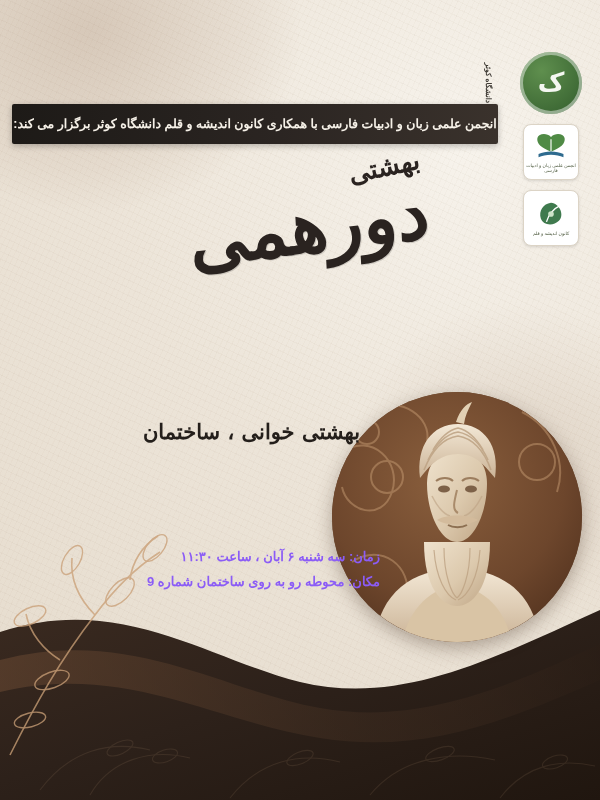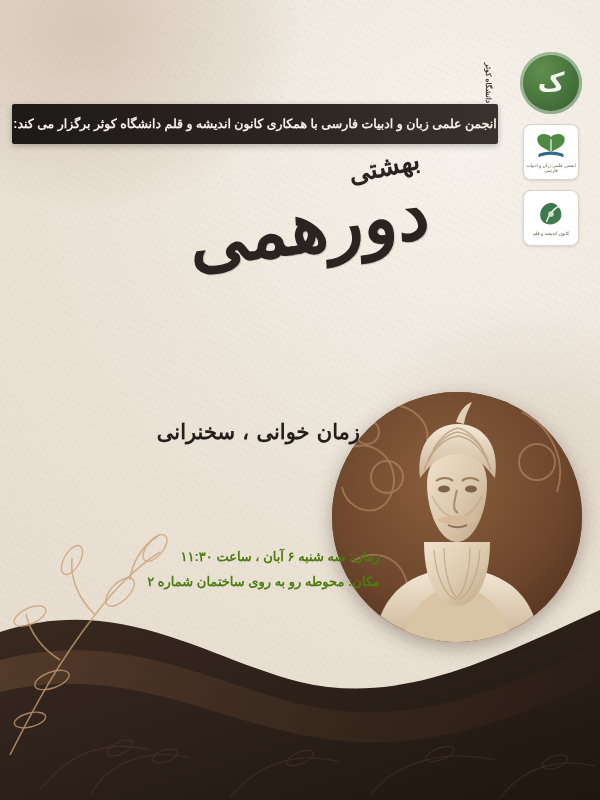--- a/index.html
+++ b/index.html
@@ -244,21 +244,21 @@
     letter-spacing: -.5px;
   }
 
   
   .details {
     position: absolute;
     right: 220px;
     top: 545px;
     width: 260px;
     text-align: right;
-    color: #4d7c0f;
+    color: #8b5cf6;
     font-size: 13px;
     font-weight: bold;
     line-height: 1.9;
   }
 
   
   .bottom-pattern {
     position: absolute;
     left: 0; right: 0; bottom: 0; height: 170px;
     opacity: .20;
@@ -429,21 +429,21 @@
       <g stroke="#bda283" stroke-width="1.6" fill="none" opacity=".85">
         <path d="M92,78 C100,58 112,46 126,44 C140,46 152,58 159,78"></path>
         <path d="M96,68 C104,52 114,42 126,40 C138,42 149,52 156,68"></path>
         <path d="M101,58 C108,46 117,38 126,36 C135,38 144,46 151,58"></path>
       </g>
       <path d="M124,30 C128,18 134,12 140,10 C136,18 133,24 132,32 Z" fill="#e2d0b4"></path>
     </svg>
   </div>
 
   <div class="agenda">
-    <div class="line">زمان خوانی ، سخنرانی</div>
+    <div class="line">بهشتی خوانی ، ساختمان</div>
   </div>
 
   <div class="details">
     <div>زمان: سه شنبه ۶ آبان ، ساعت ۱۱:۳۰</div>
-    <div>مکان: محوطه رو به روی ساختمان شماره ۲</div>
+    <div>مکان: محوطه رو به روی ساختمان شماره 9</div>
   </div>
 
 </div>
 
 </body></html>

